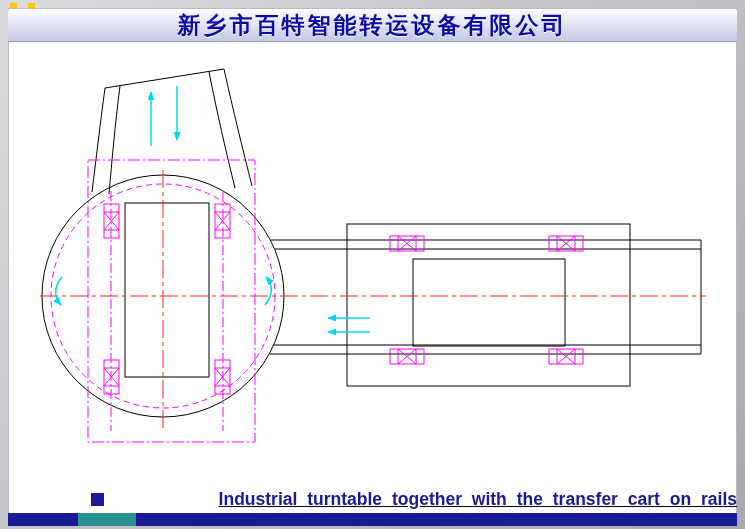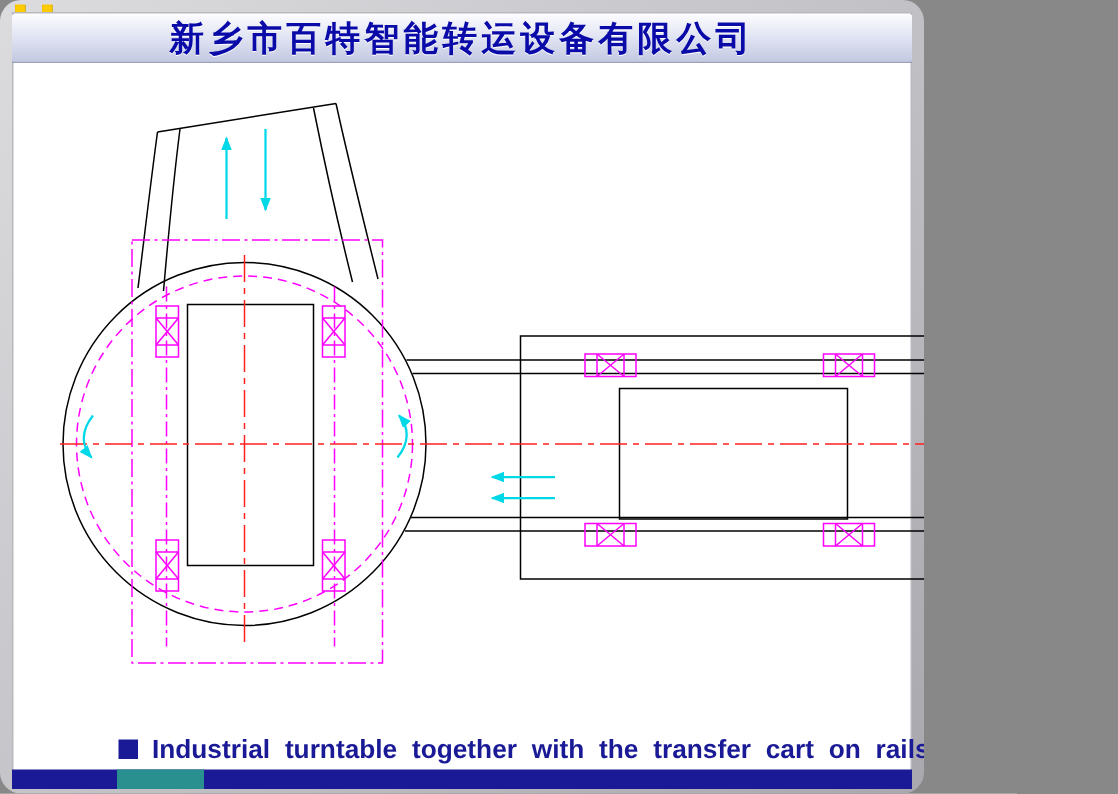--- a/index.html
+++ b/index.html
@@ -1,22 +1,21 @@
 <!DOCTYPE html>
 <html style="--line: #000000; --magenta: #ff00ff; --red: #ff2020; --cyan: #00d8e8; --navy: #1a1a96; --title: #0a0aa8; --accent_teal: #2a8f8f; --dot_yellow: #ffcc00;"><head>
 <meta charset="utf-8">
 <style>
   html,body { margin:0; padding:0; background:#888; }
   .page {
     position: relative;
-    width: 616px; height: 529px;
+    width: 745px; height: 529px;
     background: linear-gradient(135deg,#dcdcdf 0%,#c6c6ca 45%,#a8a8ae 100%);
     overflow: hidden;
     font-family: "Liberation Sans", sans-serif;
-    border-radius: 14px;
   }
   .content {
     position:absolute; left:8px; top:8px; right:8px; bottom:3px;
     background:#ffffff;
     box-shadow: inset 0 0 0 1px #b9b9bf;
   }
   .corner-dot {
     position:absolute; width:7px; height:7px; top:3px;
     background: var(--dot_yellow,#ffcc00);
     box-shadow: 0 0 1px #b89000 inset;
@@ -37,22 +36,23 @@
   .drawing {
     position:absolute; left:0; top:0; width:745px; height:529px;
     pointer-events:none;
   }
   .k { stroke: var(--line,#000000); fill:none; stroke-width:1; }
   .m { stroke: var(--magenta,#ff00ff); fill:none; stroke-width:1; }
   .r { stroke: var(--red,#ff2020); fill:none; stroke-width:1; }
   .c { stroke: var(--cyan,#00d8e8); fill:none; stroke-width:1.5; }
   .caption {
     position:absolute; left:0; right:0; bottom:16px;
-    display:flex; align-items:center; justify-content:center;
+    display:flex; align-items:center; justify-content:space-between;
     padding-left:83px;
+    text-decoration:underline;
   }
   .bullet {
     width:13px; height:13px; background: var(--navy,#1a1a96);
     margin-right:9px; flex:0 0 auto;
   }
   .caption-text {
     color: var(--navy,#1a1a96);
     font-size: 17.5px; font-weight: bold; word-spacing: 5px;
     white-space: nowrap;
   }

